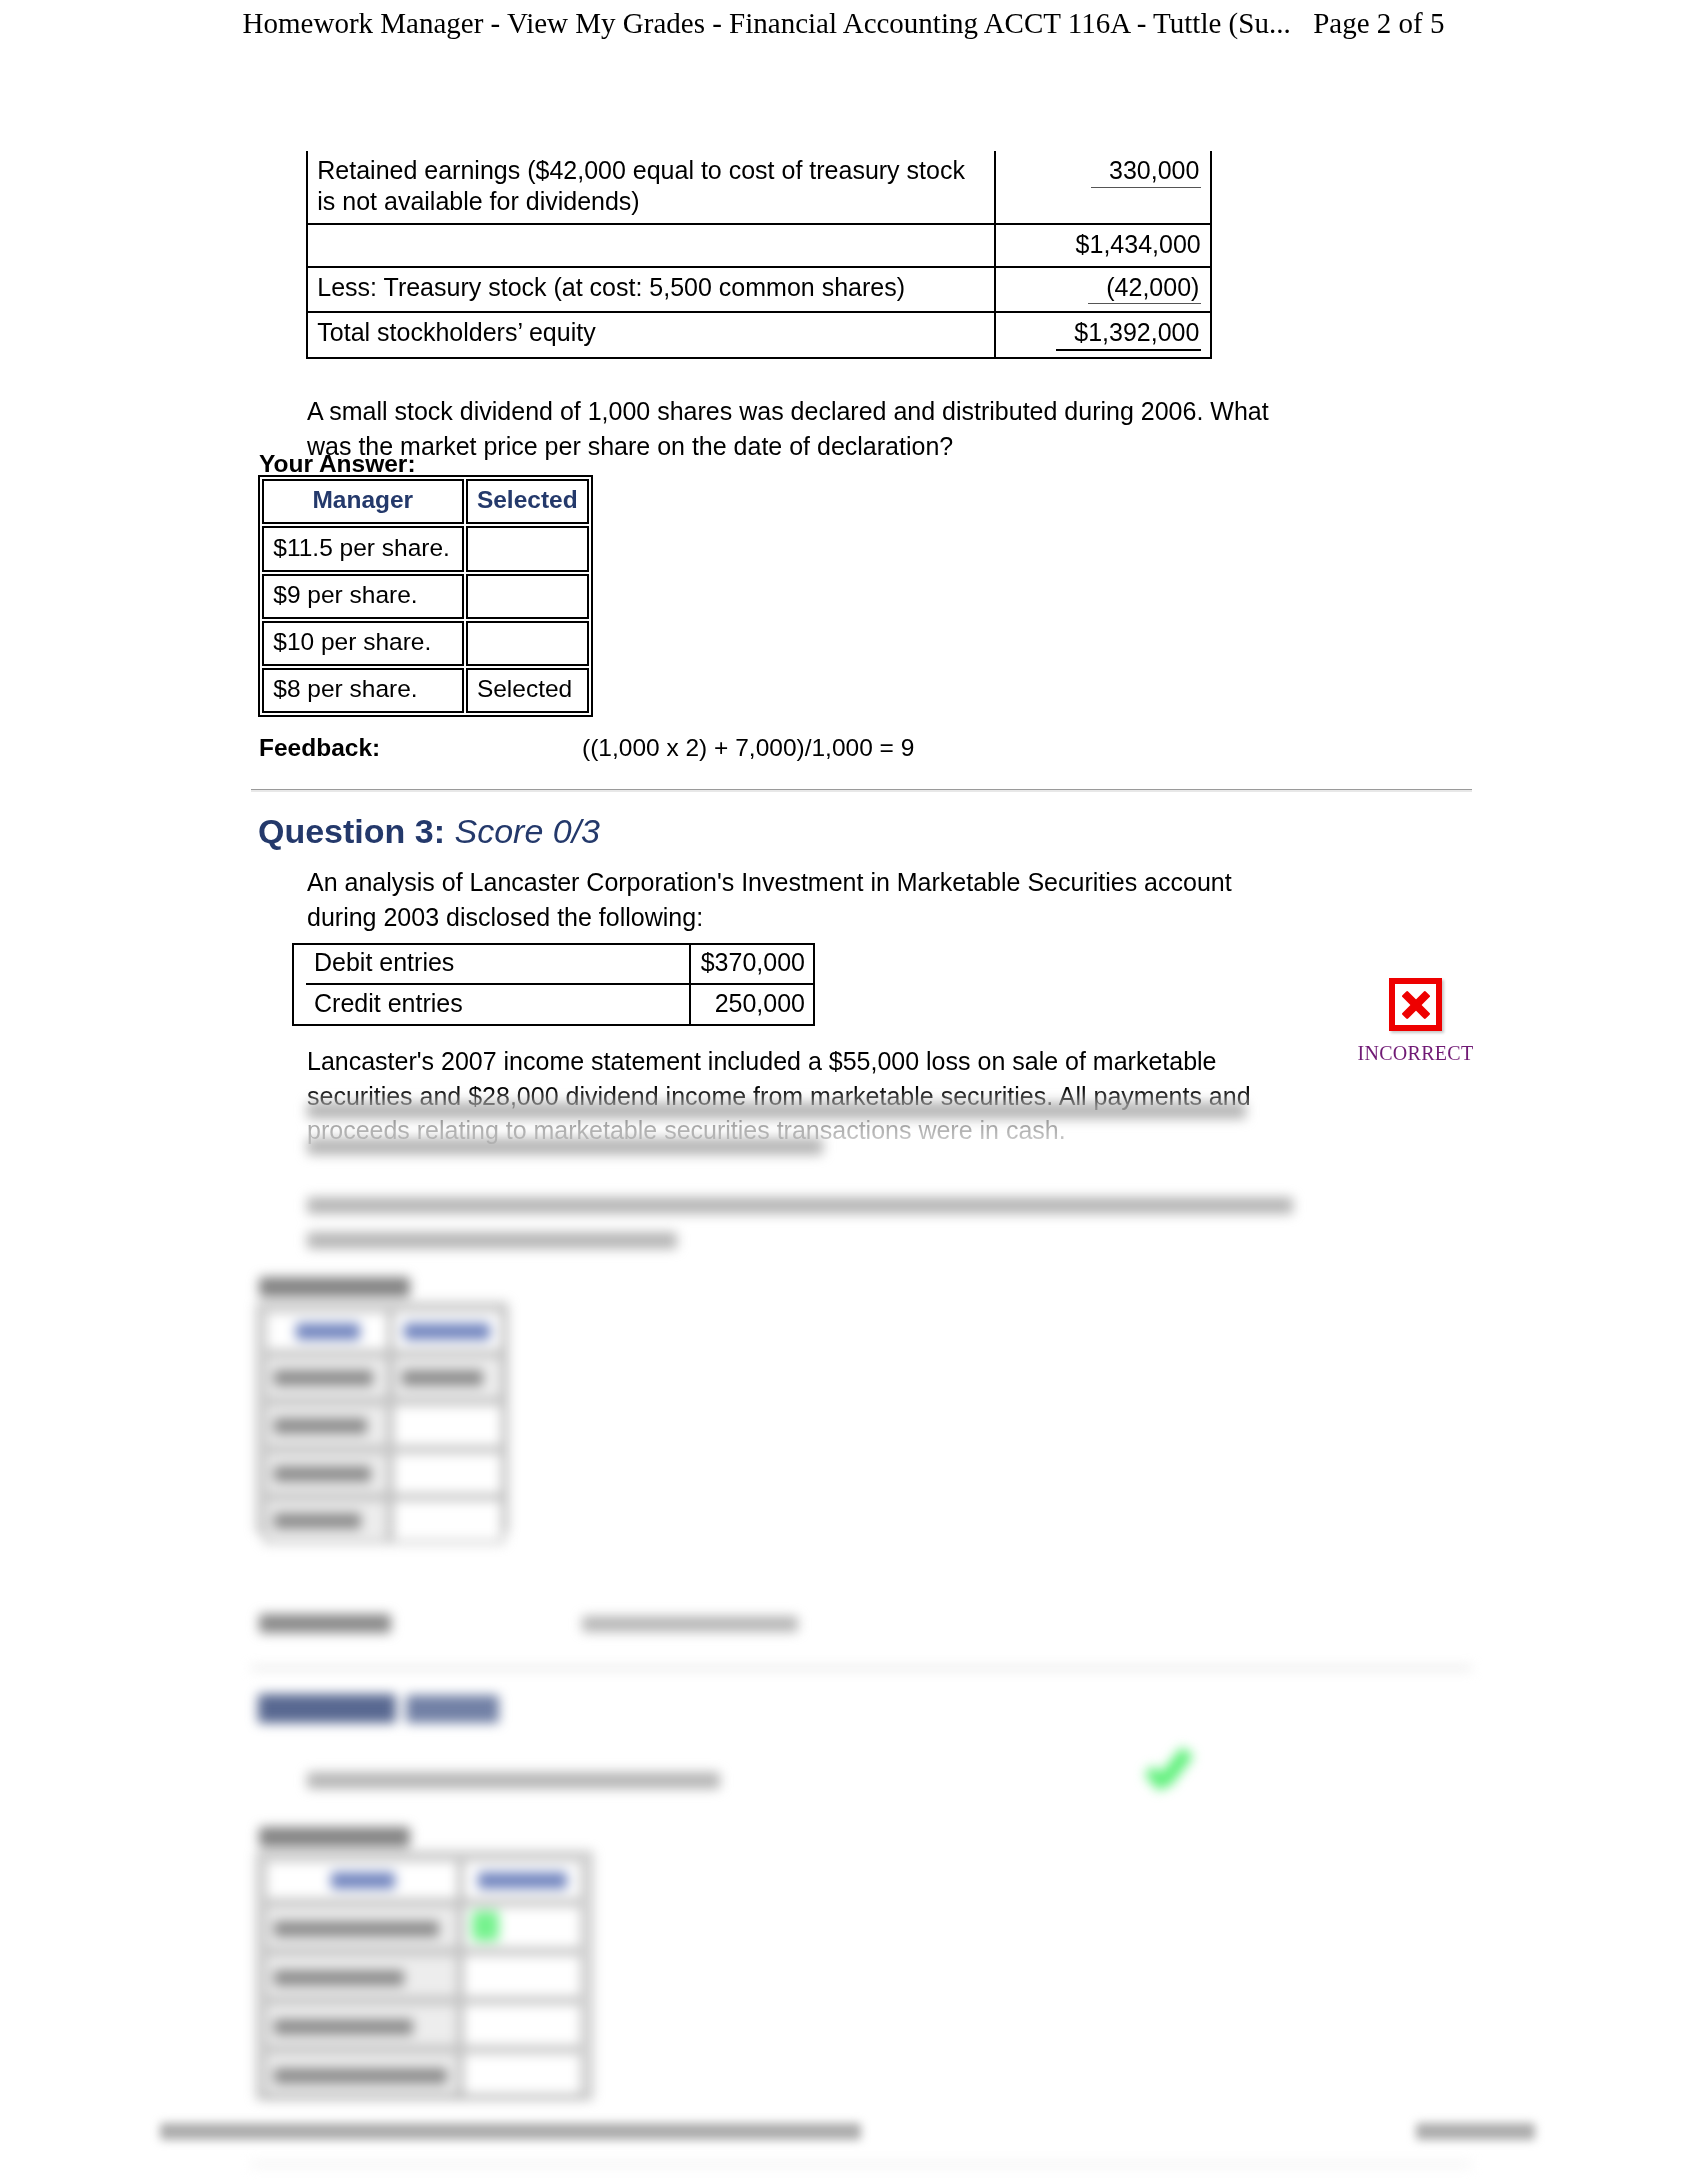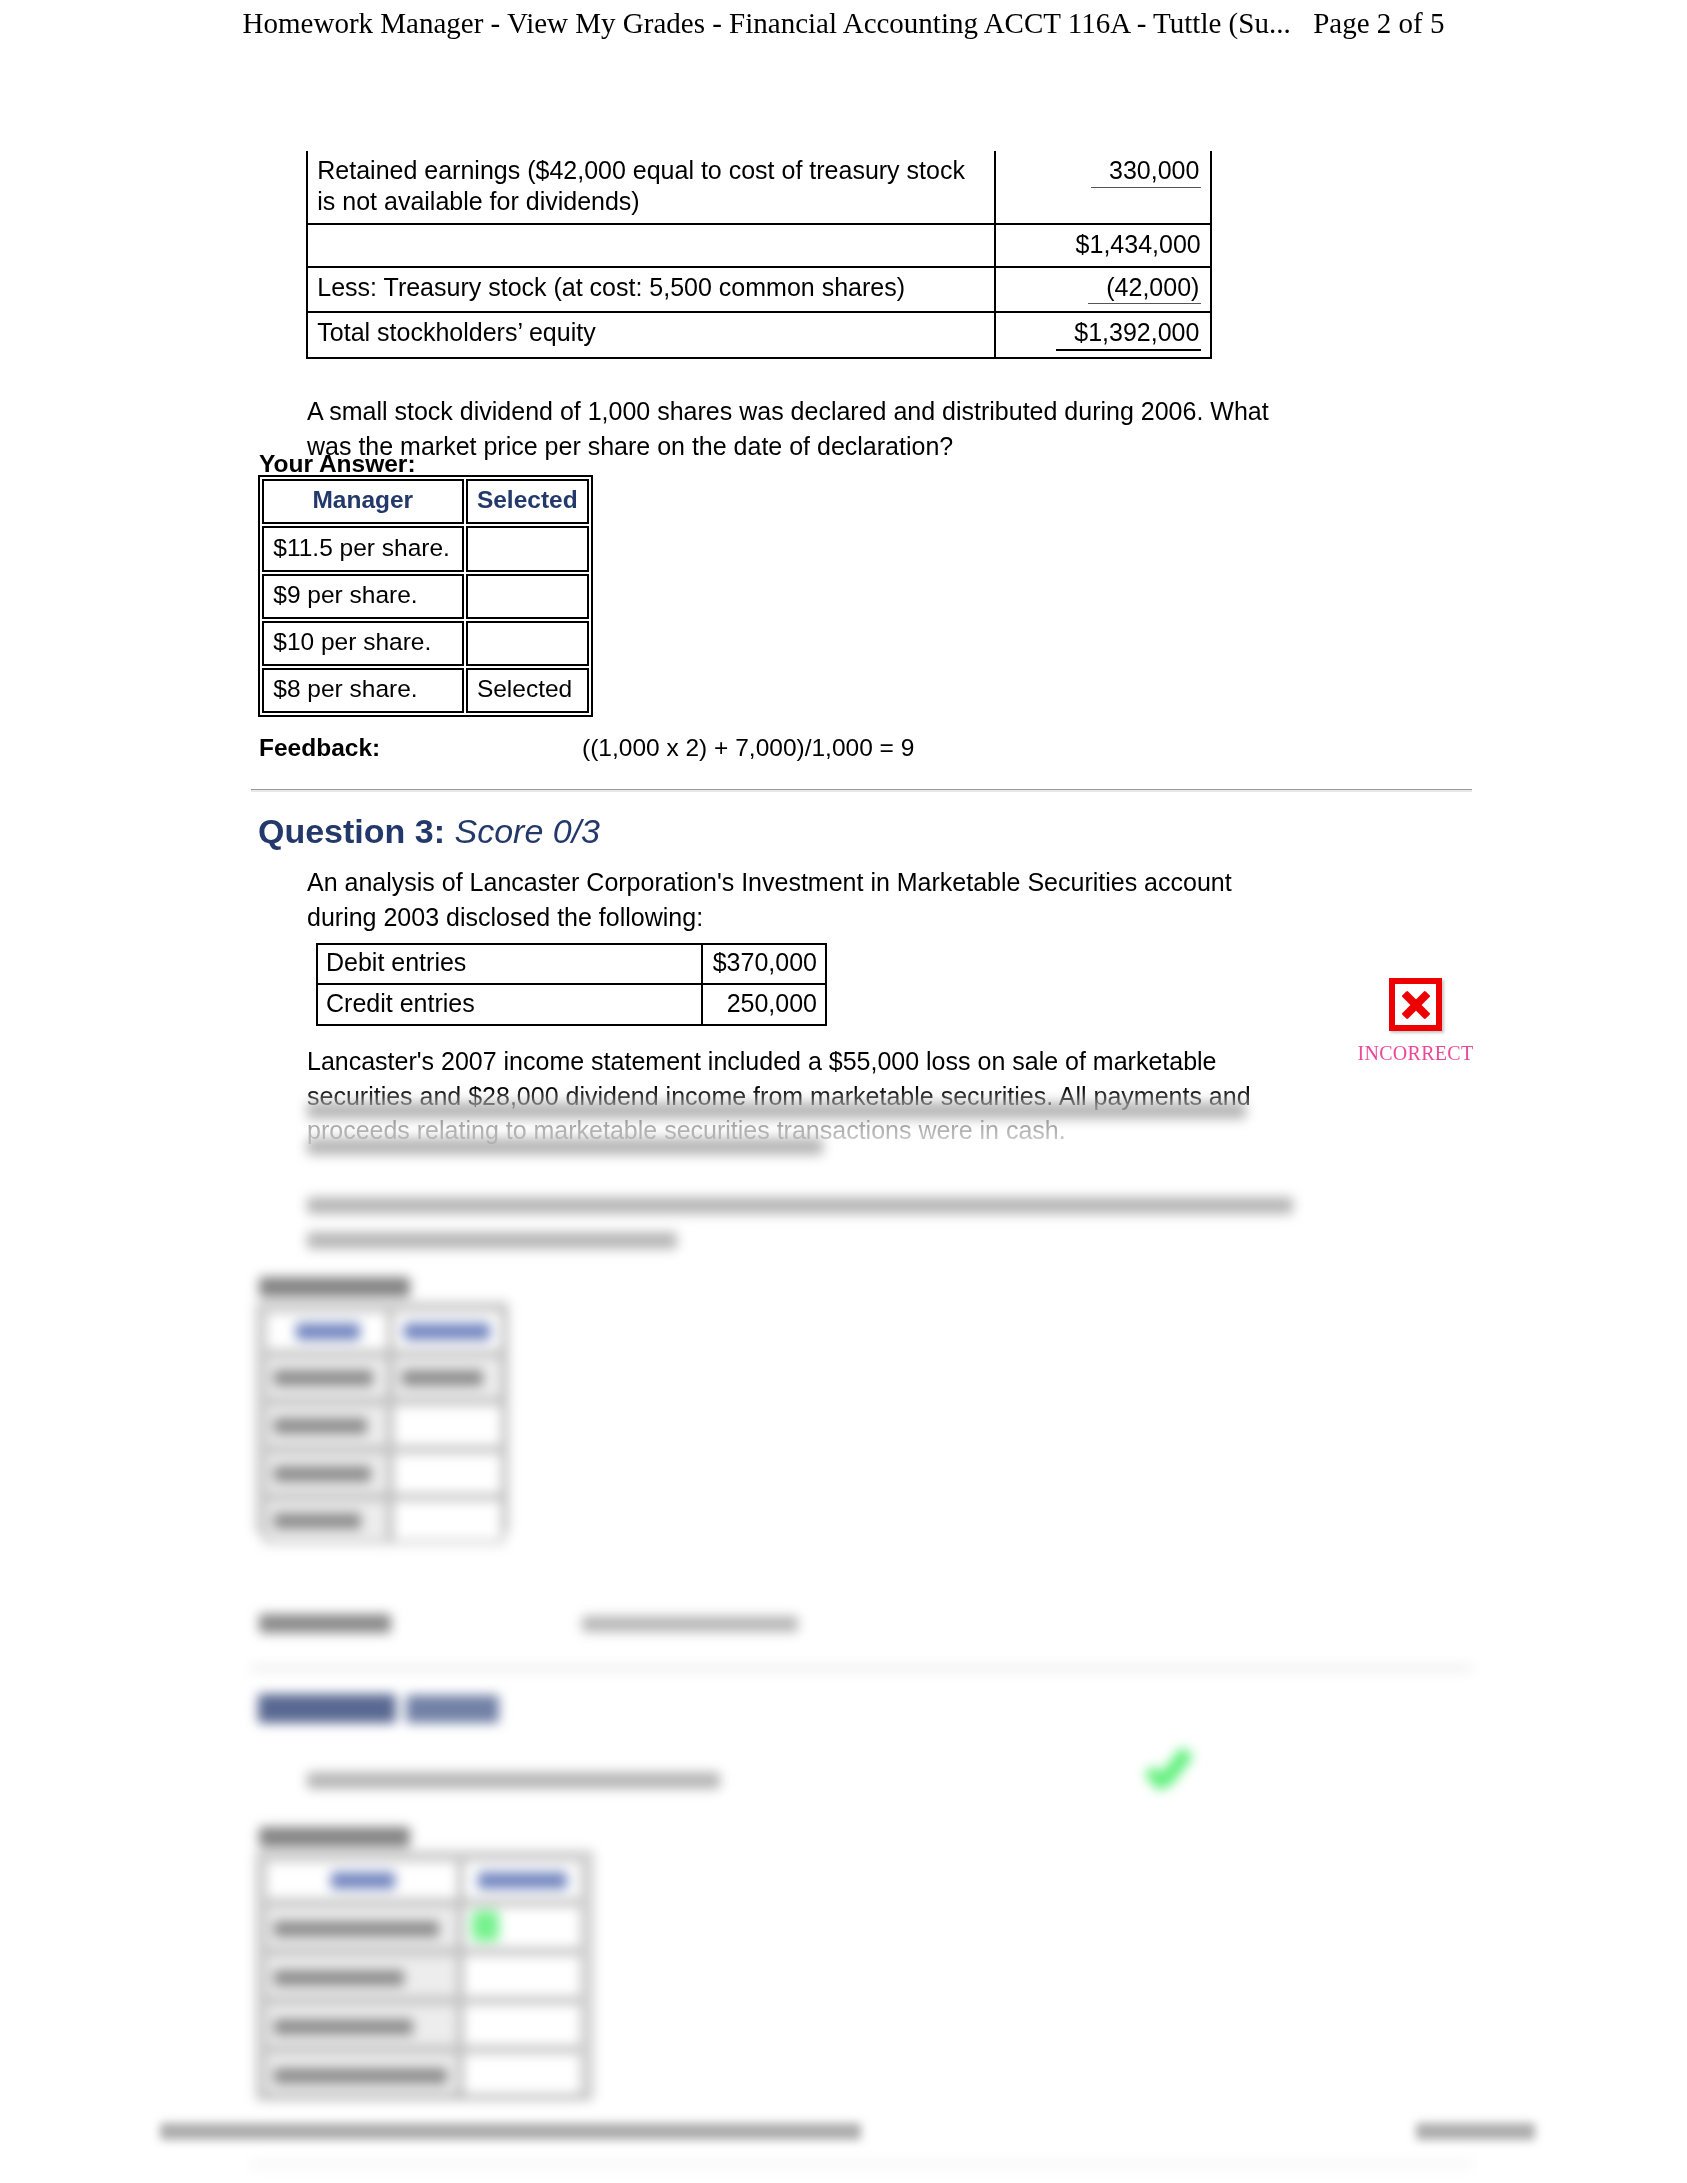--- a/index.html
+++ b/index.html
@@ -152,21 +152,21 @@
     content: ""; position: absolute;
     left: 50%; top: 50%;
     width: 33px; height: 8px;
     background: #ee0000;
     border-radius: 1.3px;
   }
   .x-box::before { transform: translate(-50%,-50%) rotate(45deg); }
   .x-box::after  { transform: translate(-50%,-50%) rotate(-45deg); }
   .status-label {
     margin-top: 10.6px;
-    color: #ec4899;
+    color: #701a75;
     font-family: "Liberation Serif", serif;
     font-size: 20px;
     letter-spacing: 0.3px;
   }
 
   
   .blurry { filter: blur(var(--b, 4px)); }
 
   
   .b-line {
@@ -264,21 +264,21 @@
 
   <div class="divider" style="left:251px; top:789px; width:1221px;"></div>
 
   <div class="q-heading" style="left:258px; top:812px;">
     <span>Question 3:</span>
     <em>Score 0/3</em>
   </div>
 
   <div class="q-para" style="left:307px; top:865px;">An analysis of Lancaster Corporation's Investment in Marketable Securities account during 2003 disclosed the following:</div>
 
-  <table class="entries-table" style="left:316px; top:943px;">
+  <table class="entries-table" style="left:292px; top:943px;padding-left:12px;">
     <tbody>
         <tr>
       <td class="e-lab">Debit entries</td>
       <td class="e-val">$370,000</td>
     </tr>
     <tr>
       <td class="e-lab">Credit entries</td>
       <td class="e-val">250,000</td>
     </tr>
   </tbody>

